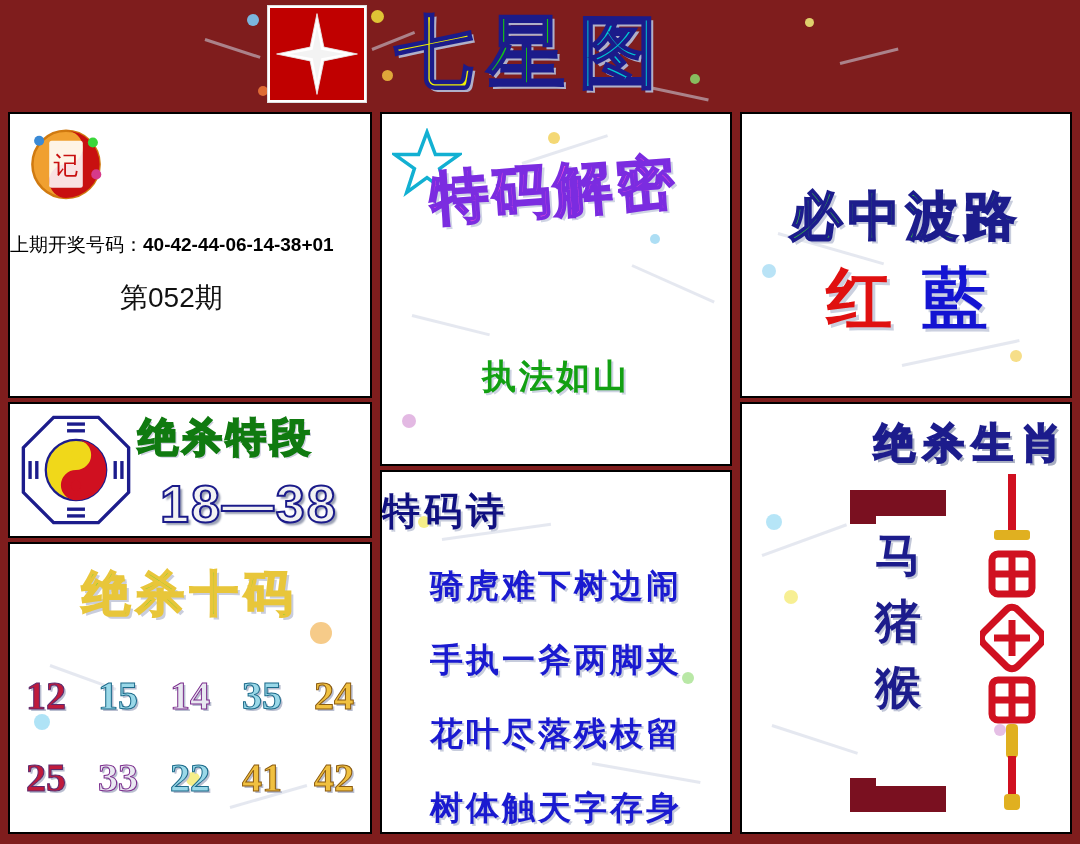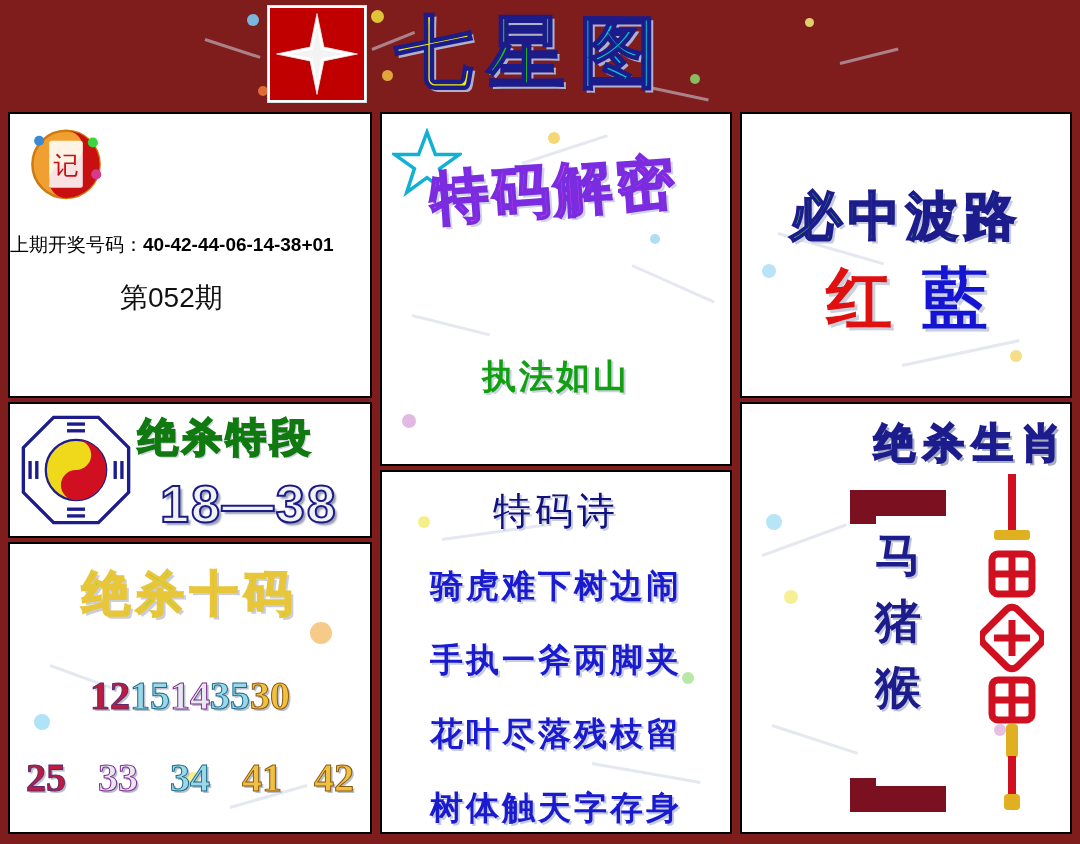--- a/index.html
+++ b/index.html
@@ -161,21 +161,21 @@
     -webkit-text-stroke: 2px #e8c63a;
     text-shadow: 3px 3px 0 #c9cddd;
   }
   .num-row {
     position: absolute;
     left: 0; width: 100%;
     display: flex;
     justify-content: space-around;
     align-items: center;
   }
-  #num-row-1 { top: 128px; justify-content: center; }
+  #num-row-1 { top: 128px; }
   #num-row-2 { top: 210px; }
   .num {
     font-size: 40px;
     font-weight: bold;
     font-family: "Liberation Serif", serif;
     color: #c01b3c;
     -webkit-text-stroke: 1px #5c2b6e;
     text-shadow: 2px 2px 0 #b9bed0;
   }
   .num.v2 { color: #e8e8f0; -webkit-text-stroke: 1px #7a2b8c; }
@@ -210,23 +210,22 @@
     letter-spacing: 3px;
     color: #12a012;
     text-shadow: 2px 2px 0 #cdd2e2;
   }
 
   
   #poem-title {
     position: absolute;
     left: 0; top: 14px;
     width: 100%;
-    text-align: center;
     font-size: 38px;
-    font-weight: normal;
+    font-weight: bold;
     letter-spacing: 4px;
     color: #101080;
     text-shadow: 2px 2px 0 #c9cedd;
   }
   .poem-line {
     position: absolute;
     left: 0; width: 100%;
     text-align: center;
     font-size: 33px;
     font-weight: bold;
@@ -384,27 +383,27 @@
     <div class="streak" style="left:40px;top:120px;width:70px;transform:rotate(20deg);"></div>
     <div class="streak" style="left:220px;top:262px;width:80px;transform:rotate(-16deg);"></div>
 
     <div id="ten-title">绝杀十码</div>
 
     <div class="num-row" id="num-row-1">
       <span class="num">12</span>
       <span class="num v3">15</span>
       <span class="num v2">14</span>
       <span class="num v3">35</span>
-      <span class="num v4">30</span>
+      <span class="num v4">24</span>
     </div>
 
     <div class="num-row" id="num-row-2">
       <span class="num">25</span>
       <span class="num v2">33</span>
-      <span class="num v3">34</span>
+      <span class="num v3">22</span>
       <span class="num v4">41</span>
       <span class="num v4">42</span>
     </div>
   </div>
 
   <div class="cell" id="cell-decode">
     <div class="speck" style="left:166px;top:18px;width:12px;height:12px;background:#f0c83a;opacity:.7;"></div>
     <div class="speck" style="left:268px;top:120px;width:10px;height:10px;background:#8ad0f0;opacity:.7;"></div>
     <div class="speck" style="left:20px;top:300px;width:14px;height:14px;background:#d08ad0;opacity:.6;"></div>
     <div class="streak" style="left:140px;top:48px;width:90px;transform:rotate(-18deg);"></div>

